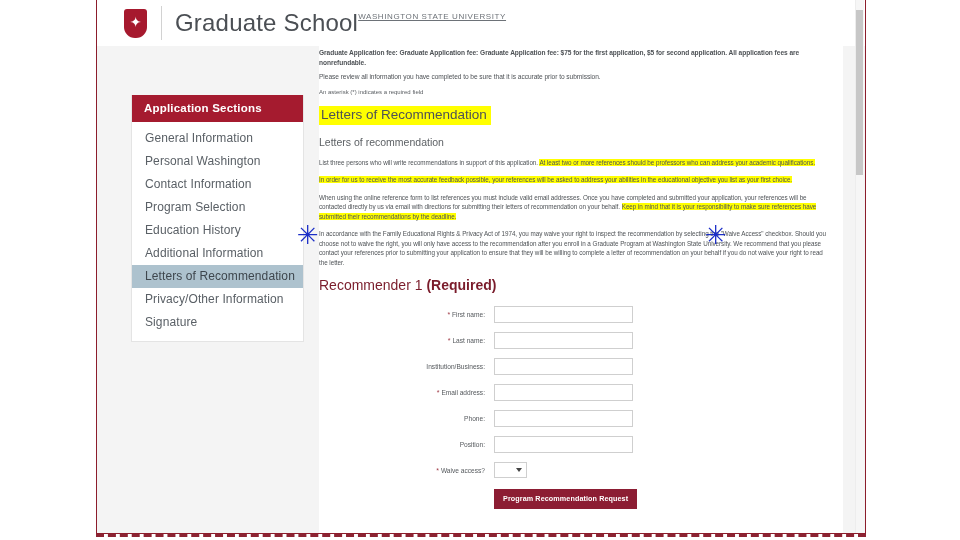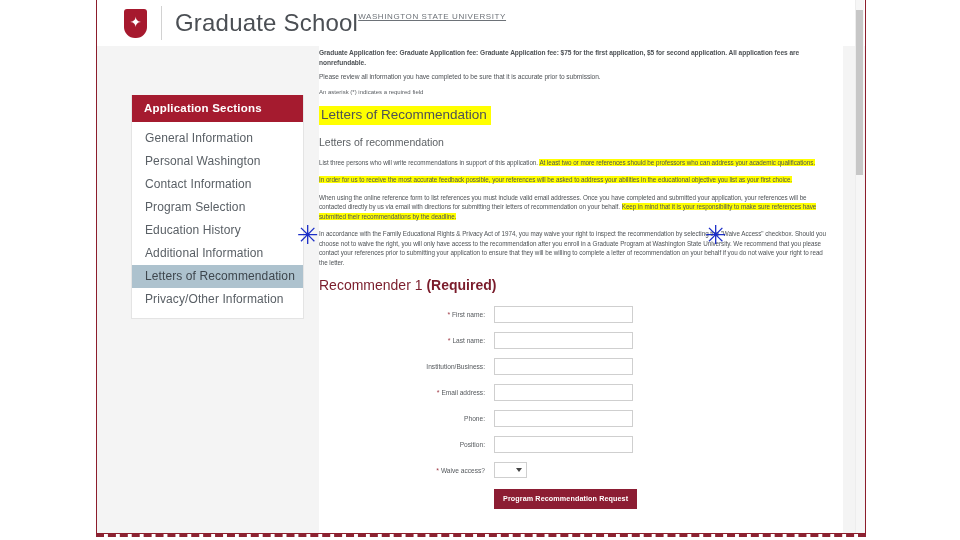--- a/index.html
+++ b/index.html
@@ -300,20 +300,21 @@
         <div class="sidebar-header">Application Sections</div>
         <div class="sidebar-list">
           <div class="sidebar-item">General Information</div>
           <div class="sidebar-item">Personal Washington</div>
           <div class="sidebar-item">Contact Information</div>
           <div class="sidebar-item">Program Selection</div>
           <div class="sidebar-item">Education History</div>
           <div class="sidebar-item">Additional Information</div>
           <div class="sidebar-item active">Letters of Recommendation</div>
           <div class="sidebar-item">Privacy/Other Information</div>
+          <div class="sidebar-item">Signature</div>
         </div>
       </div>
 
       <div class="content">
 
         <p class="intro-line">Graduate Application fee: Graduate Application fee: Graduate Application fee: $75 for the first application, $5 for second application. All application fees are nonrefundable.</p>
         <p class="intro-line normal">Please review all information you have completed to be sure that it is accurate prior to submission.</p>
         <p class="asterisk-note">An asterisk (*) indicates a required field</p>
 
         <div class="section-title">Letters of Recommendation</div>

